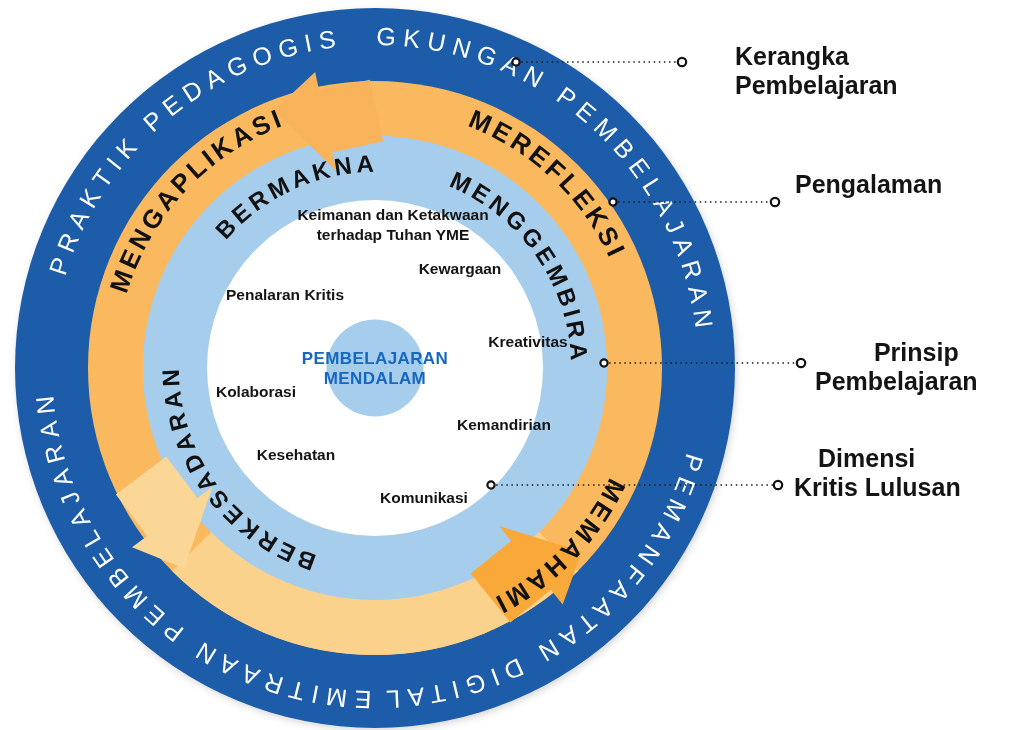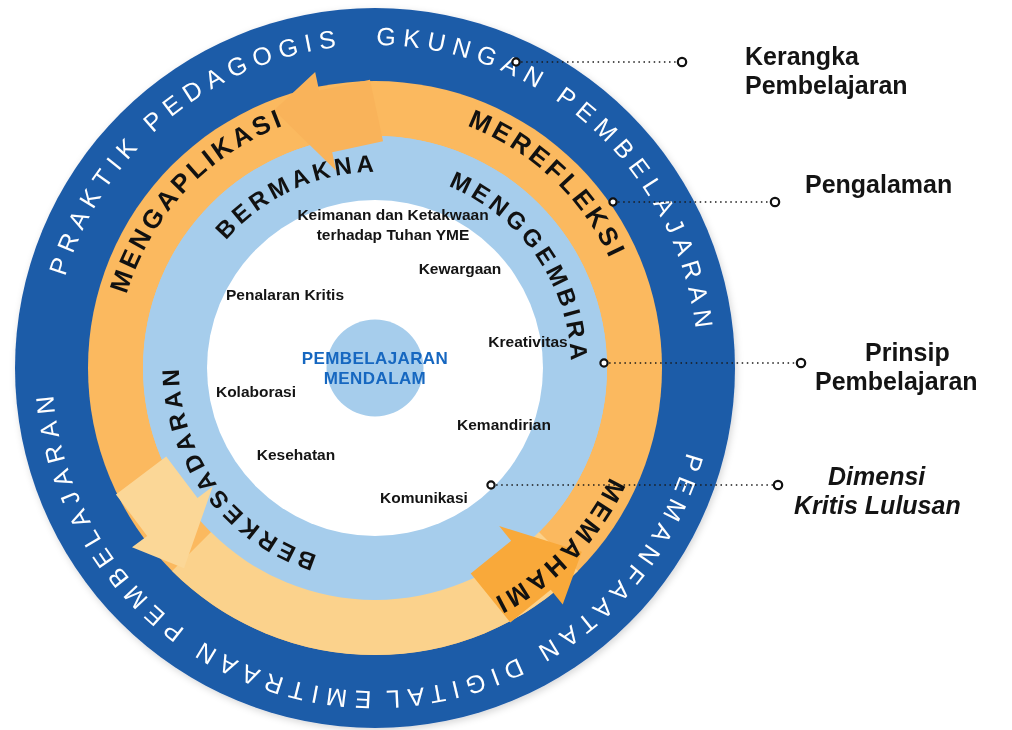--- a/index.html
+++ b/index.html
@@ -74,21 +74,21 @@
   }
   .callout-label {
     position: absolute;
     font-family: "Liberation Sans", sans-serif;
     font-weight: bold;
     color: #141414;
     font-size: 25px;
     line-height: 1.14;
     white-space: nowrap;
   }
-  .callout-label span { display: block; margin-left: 10px; }
+  .callout-label span { display: block; }
 </style>
 </head>
 <body>
 
 <div id="stage">
 
   <svg id="wheel" viewBox="0 0 1012 730">
     <defs>
 
       <path id="p-outer-top-left" d="M 375,368 m -323,0 a 323,323 0 0 1 323,-323" fill="none"></path>
@@ -235,23 +235,23 @@
 
   <div class="callout-label" style="left:735px; top:42px;">
     <span>Kerangka</span>
     <span>Pembelajaran</span>
   </div>
 
   <div class="callout-label" style="left:795px; top:170px;">
     <span>Pengalaman</span>
   </div>
 
-  <div class="callout-label" style="left:855px; top:338px;">
+  <div class="callout-label" style="left:855px; top:338px;text-align:center;">
     <span>Prinsip</span>
     <span style="margin-left:-40px;">Pembelajaran</span>
   </div>
 
-  <div class="callout-label" style="left:818px; top:462px;font-style:italic;">
+  <div class="callout-label" style="left:818px; top:444px;">
     <span>Dimensi</span>
     <span style="margin-left:-24px;">Kritis Lulusan</span>
   </div>
 
 </div>
 
 </body></html>

